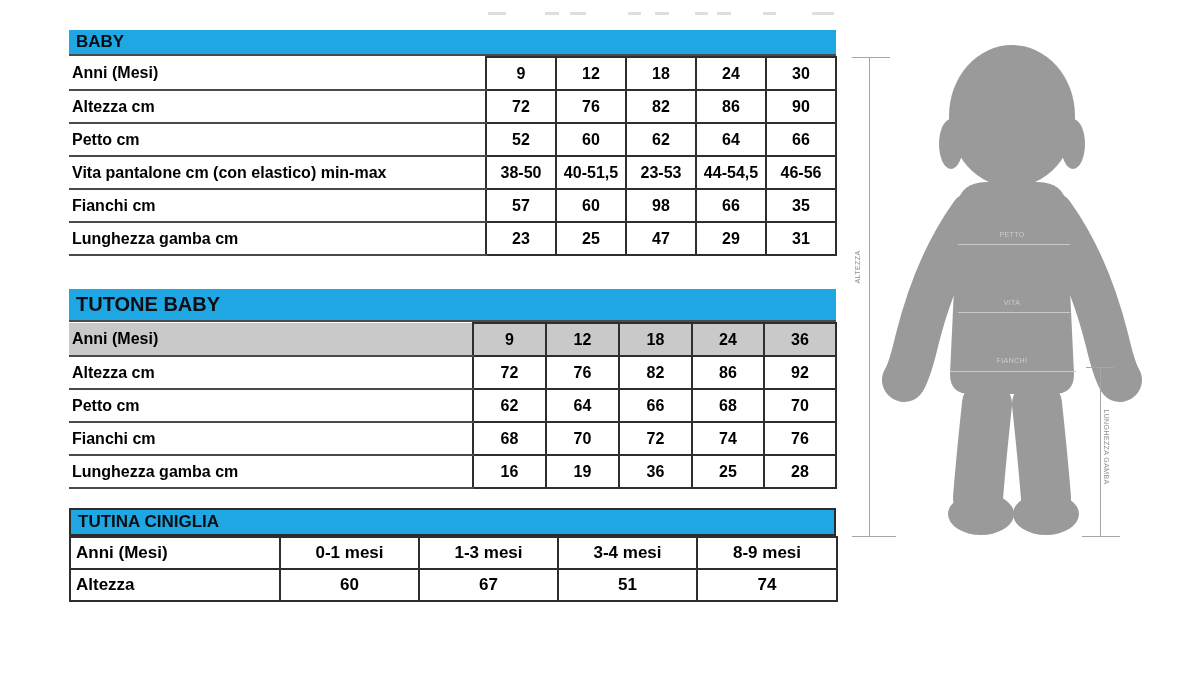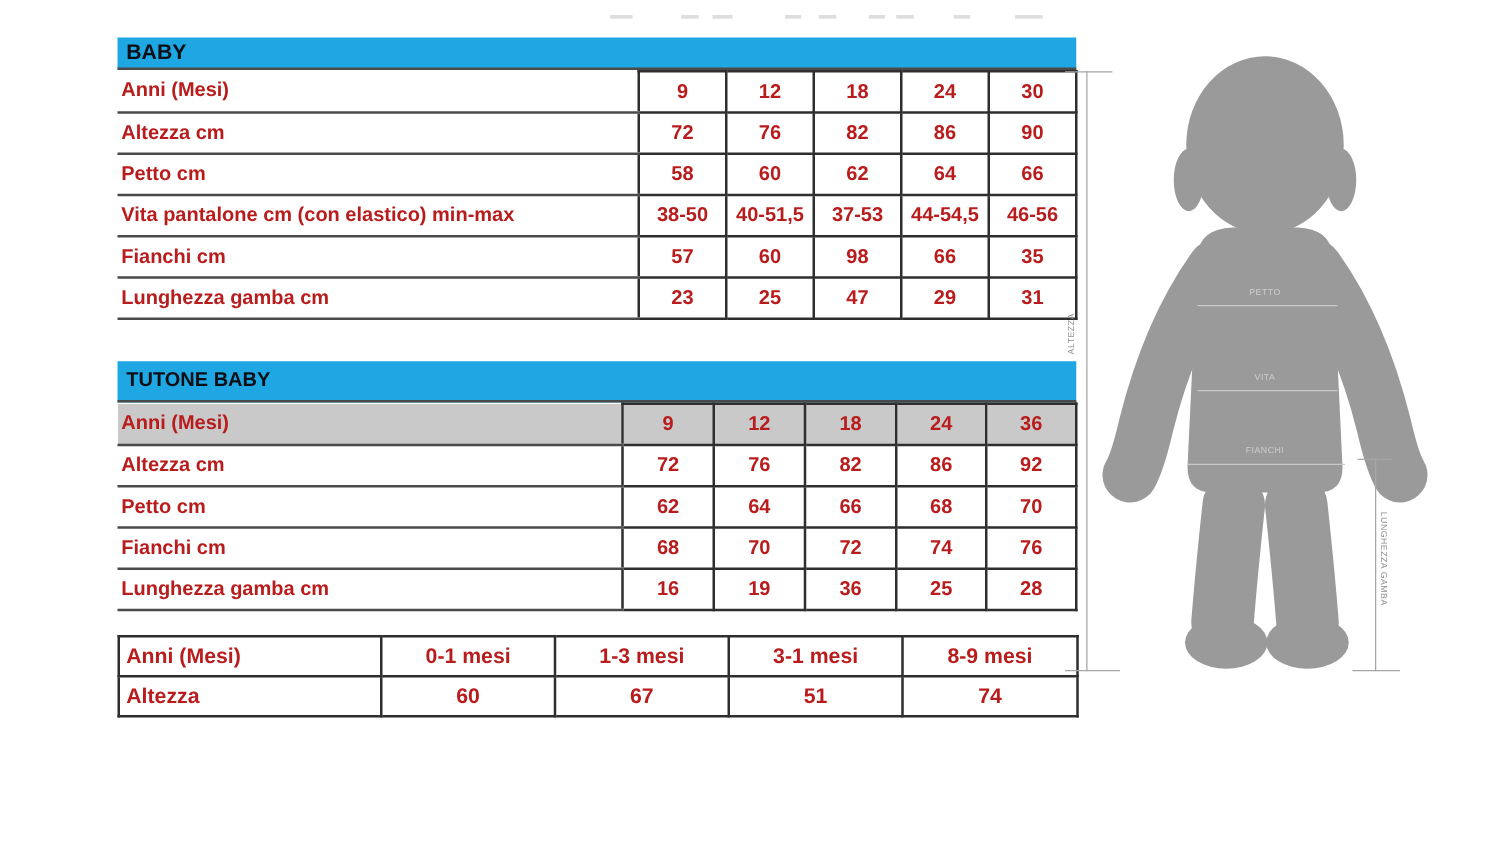--- a/index.html
+++ b/index.html
@@ -1,31 +1,31 @@
 <!DOCTYPE html>
 <html><head>
 <meta charset="utf-8">
 <style>
   html,body{margin:0;padding:0}
   body{
     width:1200px;height:681px;position:relative;background:#ffffff;
     font-family:"Liberation Sans",sans-serif;overflow:hidden;
     --header-bg:#1ea7e3;--gray-row:#c9c9c9;
   }
-  .tblwrap{position:absolute;left:94px;width:767px}
+  .tblwrap{position:absolute;left:69px;width:767px}
   #t1{top:30px}
   #t2{top:289px}
   #t3{top:508px}
   .hdr{box-sizing:border-box;display:flex;align-items:center;padding-left:7px;
        font-weight:bold;color:#0b0e14;background:var(--header-bg);
        border-bottom:2px solid #4a4a4a}
   #t1 .hdr{height:26px;font-size:17px}
-  #t2 .hdr{height:33px;font-size:16px}
+  #t2 .hdr{height:33px;font-size:20px}
   #t3 .hdr{height:28px;font-size:17px;border:2px solid #2b2b2b;border-bottom:2px solid #2b2b2b}
-  table{border-collapse:collapse;table-layout:fixed;width:767px;color:#b91c1c}
+  table{border-collapse:collapse;table-layout:fixed;width:767px;color:#000000}
   td{padding:0;font-weight:bold;font-size:16px;vertical-align:middle;overflow:hidden;white-space:nowrap}
   #t1 td,#t2 td{height:31px}
   #t3 td{height:30px;font-size:17px}
   td.label{padding-left:3px;border-bottom:2px solid #4a4a4a}
   td.val{border:2px solid #2e2e2e;text-align:center}
   #t3 td.label{border:2px solid #2e2e2e;padding-left:5px}
   tr.hl td{background:var(--gray-row)}
 
   
   .fig{position:absolute;left:0;top:0;width:1200px;height:681px;pointer-events:none}
@@ -72,31 +72,31 @@
         <tr>
           <td class="label">Altezza cm</td>
           <td class="val">72</td>
           <td class="val">76</td>
           <td class="val">82</td>
           <td class="val">86</td>
           <td class="val">90</td>
         </tr>
         <tr>
           <td class="label">Petto cm</td>
-          <td class="val">58</td>
+          <td class="val">52</td>
           <td class="val">60</td>
           <td class="val">62</td>
           <td class="val">64</td>
           <td class="val">66</td>
         </tr>
         <tr>
           <td class="label">Vita pantalone cm (con elastico) min-max</td>
           <td class="val">38-50</td>
           <td class="val">40-51,5</td>
-          <td class="val">37-53</td>
+          <td class="val">23-53</td>
           <td class="val">44-54,5</td>
           <td class="val">46-56</td>
         </tr>
         <tr>
           <td class="label">Fianchi cm</td>
           <td class="val">57</td>
           <td class="val">60</td>
           <td class="val">98</td>
           <td class="val">66</td>
           <td class="val">35</td>
@@ -163,34 +163,35 @@
           <td class="val">19</td>
           <td class="val">36</td>
           <td class="val">25</td>
           <td class="val">28</td>
         </tr>
       </tbody>
   </table>
 </div>
 
 <div class="tblwrap" id="t3">
+  <div class="hdr">TUTINA CINIGLIA</div>
   <table>
     <colgroup>
         <col style="width:210px">
         <col style="width:139px">
         <col style="width:139px">
         <col style="width:139px">
         <col style="width:140px">
       </colgroup>
     <tbody>
         <tr>
           <td class="label">Anni (Mesi)</td>
           <td class="val">0-1 mesi</td>
           <td class="val">1-3 mesi</td>
-          <td class="val">3-1 mesi</td>
+          <td class="val">3-4 mesi</td>
           <td class="val">8-9 mesi</td>
         </tr>
         <tr>
           <td class="label">Altezza</td>
           <td class="val">60</td>
           <td class="val">67</td>
           <td class="val">51</td>
           <td class="val">74</td>
         </tr>
       </tbody>

